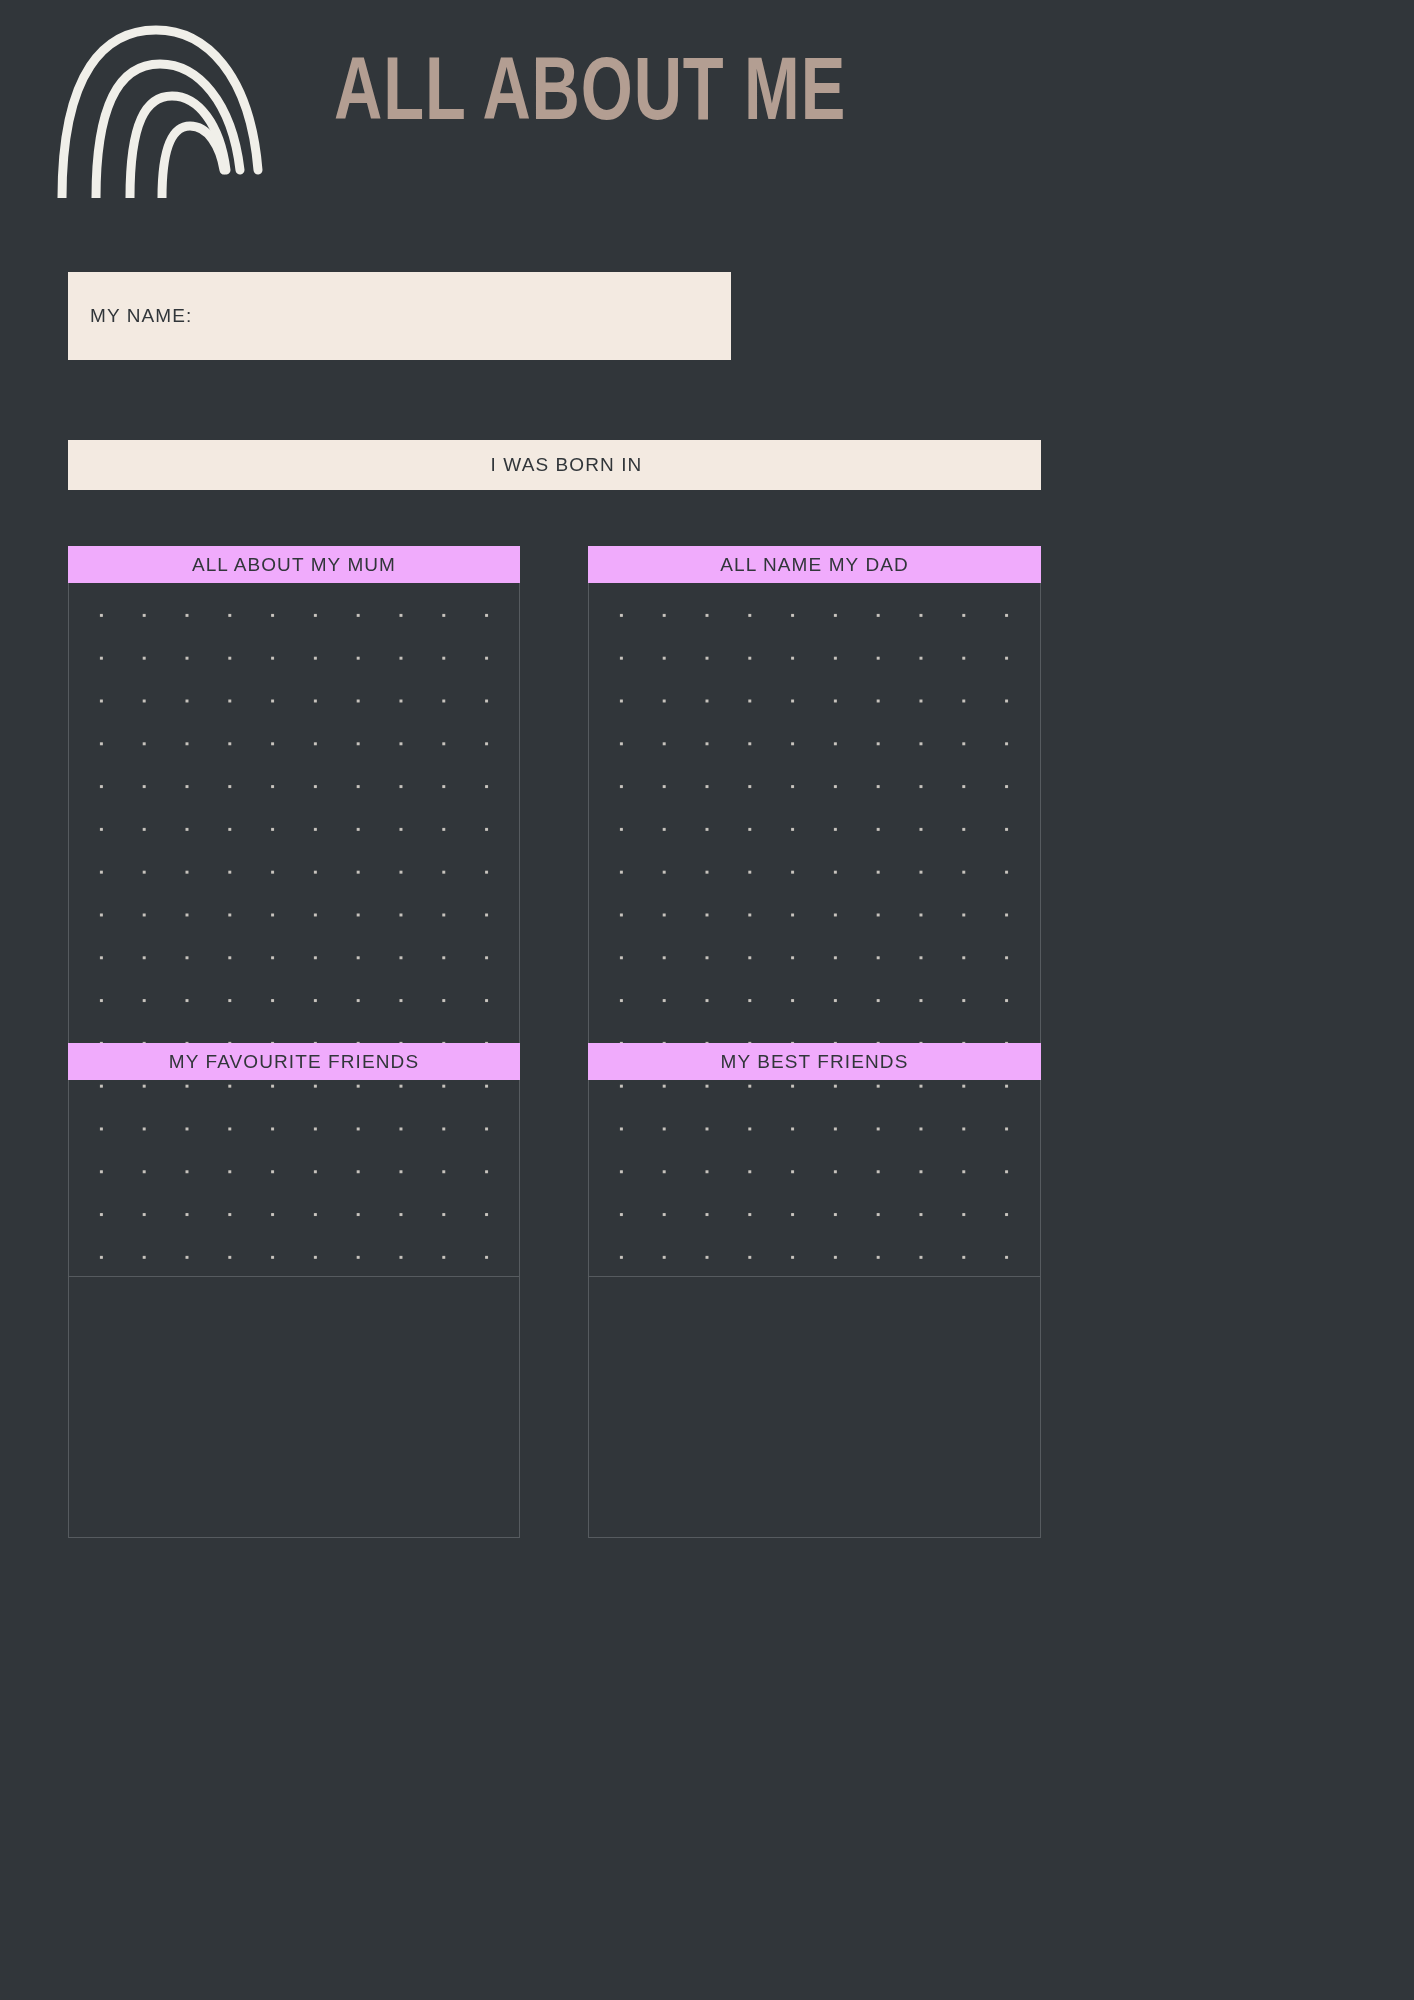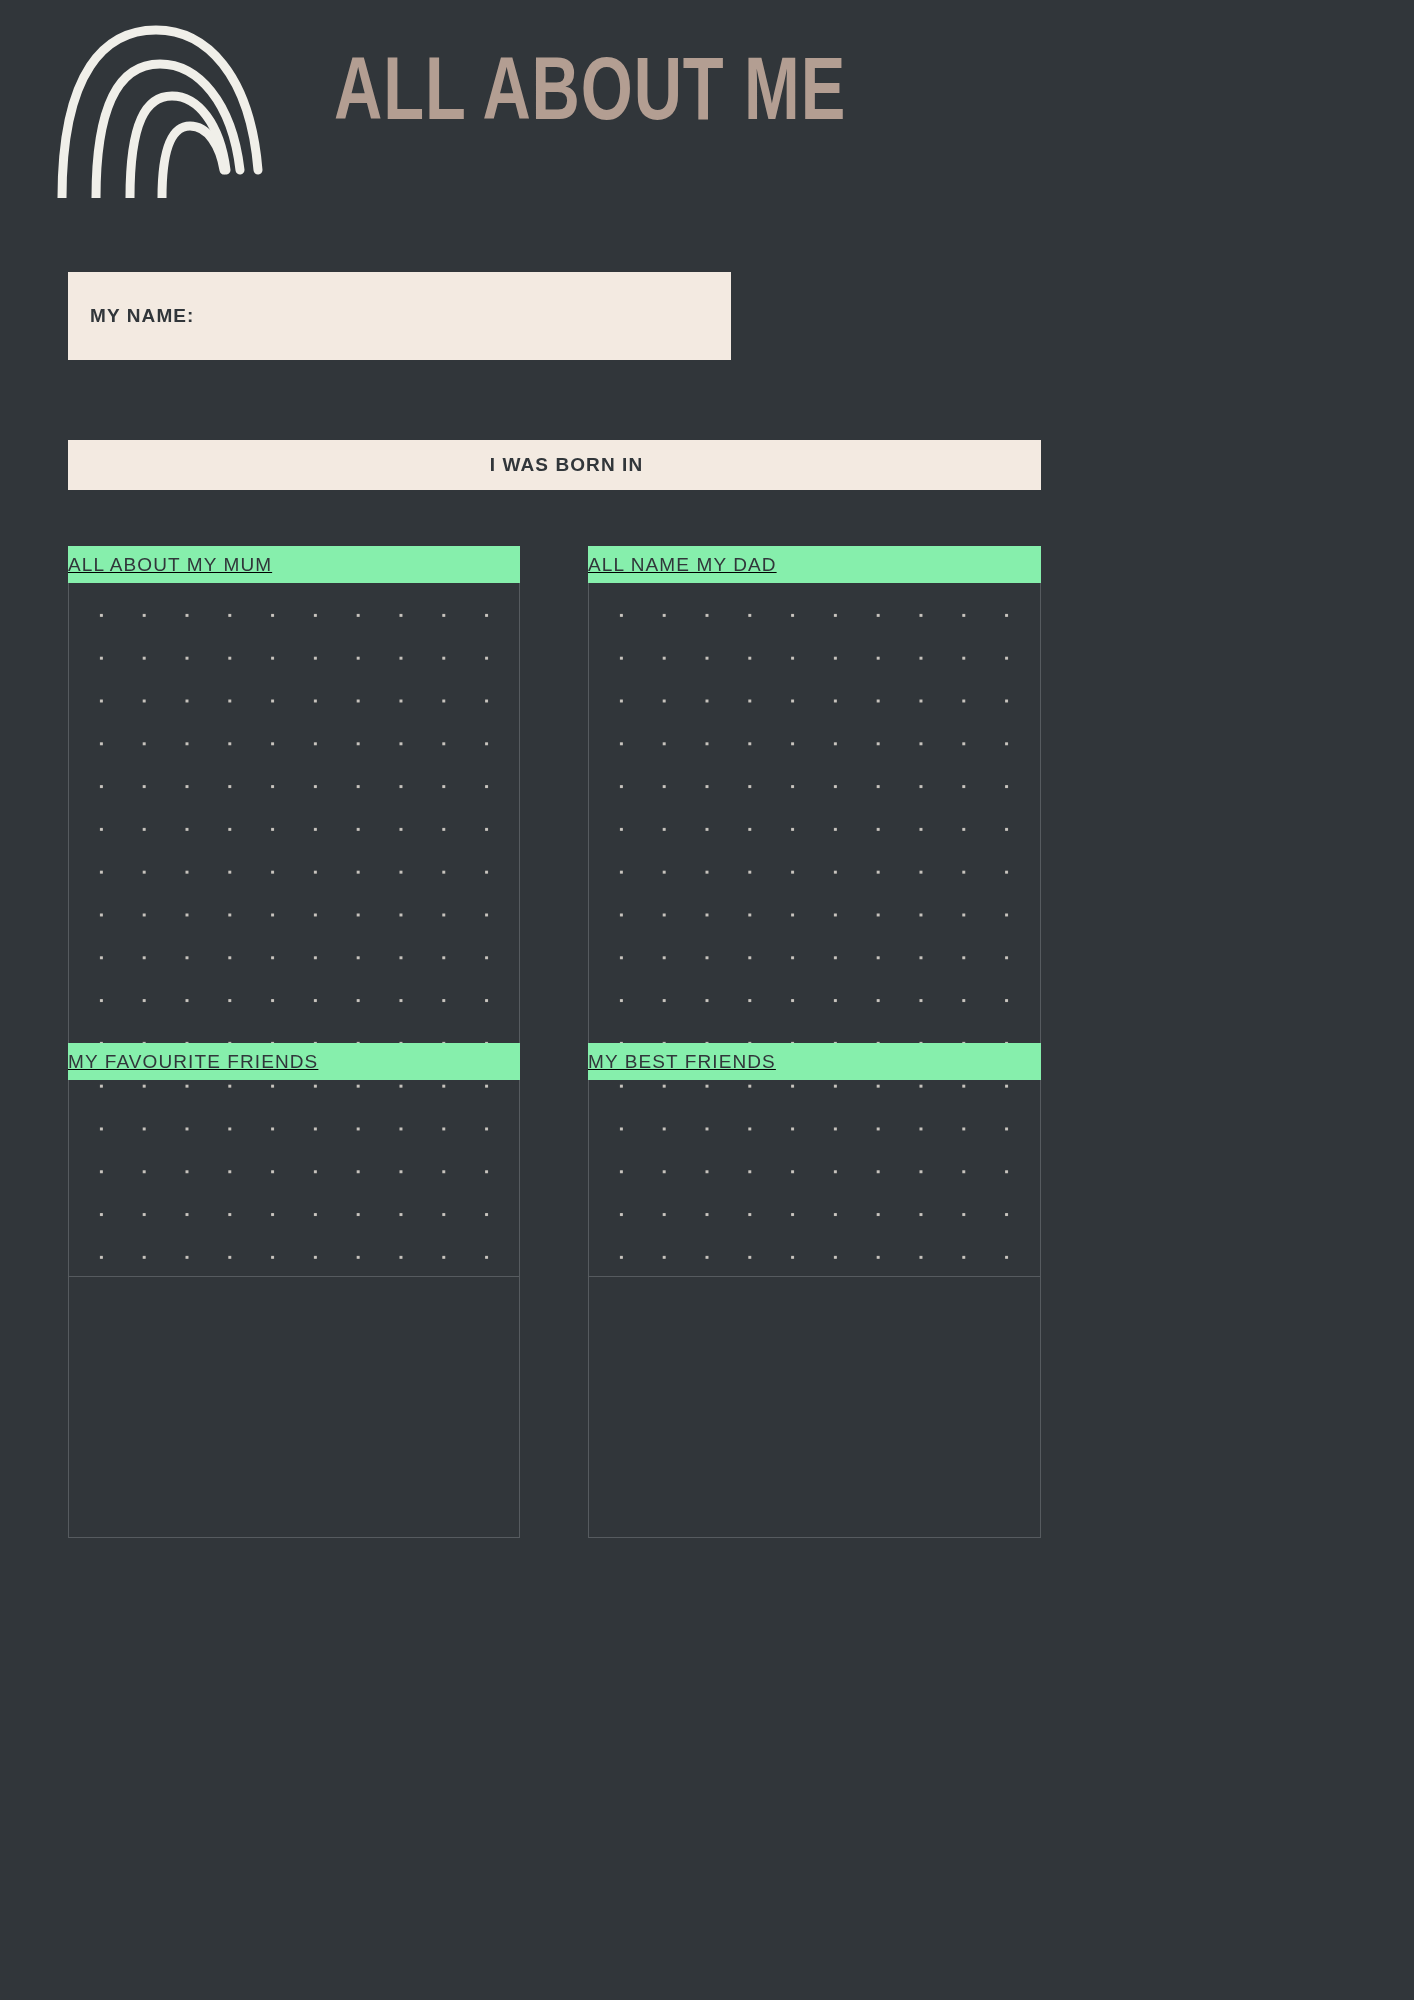--- a/index.html
+++ b/index.html
@@ -60,46 +60,45 @@
     box-sizing: border-box;
   }
   .lightbox .field-label {
     position: absolute;
     left: 22px;
     top: 50%;
     transform: translateY(-50%);
     font-size: 19px;
     letter-spacing: 1.1px;
     color: #31363a;
-    font-weight: 700;
+    font-weight: 400;
     white-space: nowrap;
   }
   .lightbox .field-label.centered {
     left: 12px;
     width: 100%;
     text-align: center;
   }
 
   #name-box   { left: 68px;  top: 272px; width: 663px; height: 88px; }
   #age-box    { left: 762px; top: 272px; width: 279px; height: 88px; }
   #born-box   { left: 68px;  top: 440px; width: 973px; height: 50px; }
 
   
   .panel { position: absolute; }
   .panel-header {
     position: absolute;
     left: 0; top: 0;
     width: 100%;
     height: 37px;
-    background: #86efac;
+    background: #f0abfc;
     box-sizing: border-box;
     display: flex;
     align-items: center;
-    justify-content: flex-start;
-    text-decoration: underline;
+    justify-content: center;
   }
   .panel-header-label {
     font-size: 19px;
     letter-spacing: 1.1px;
     color: #31363a;
     white-space: nowrap;
   }
   .panel-body {
     position: absolute;
     left: 0;

